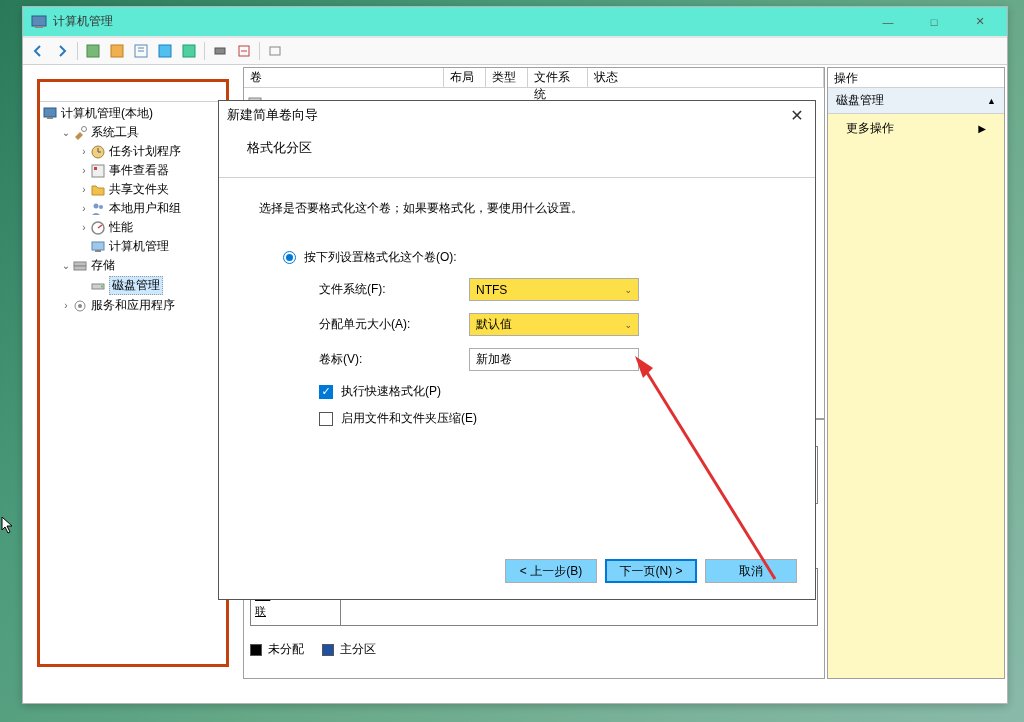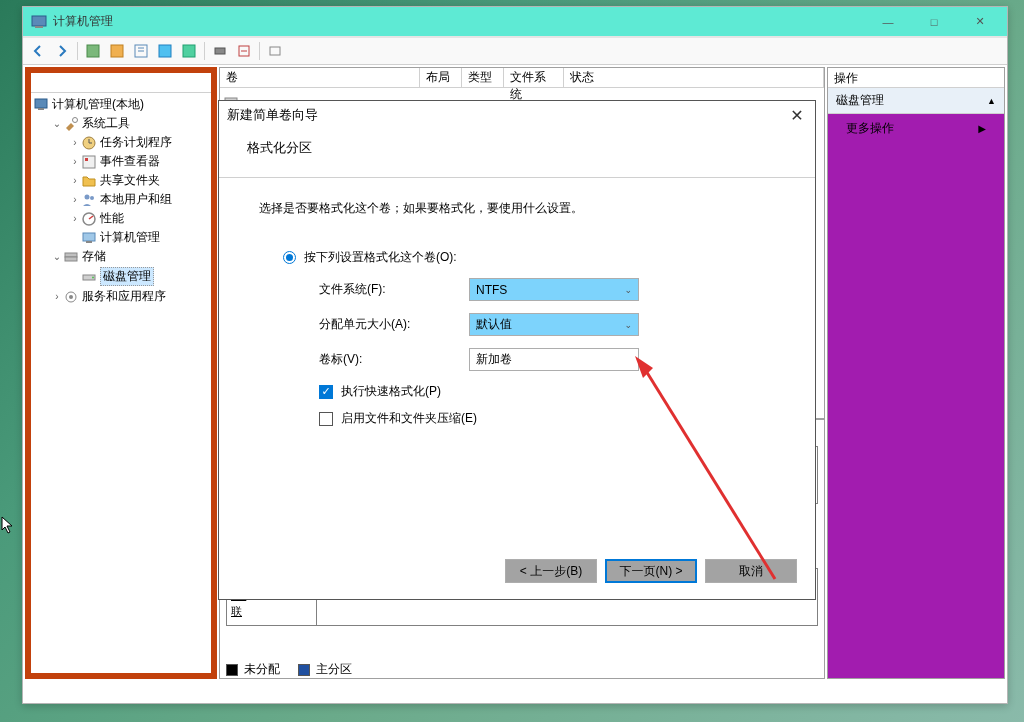--- a/index.html
+++ b/index.html
@@ -15,73 +15,73 @@
     
     .menubar { height: 22px; display: flex; align-items: center; padding: 0 6px; font-size: 12px; }
     .menubar-item { padding: 2px 10px; cursor: default; }
     
     .toolbar { height: 28px; display: flex; align-items: center; padding: 0 4px; gap: 2px; border-top: 1px solid #e5e5e5; border-bottom: 1px solid #d0d0d0; background: #f9f9f9; }
     .toolbar-btn { width: 22px; height: 22px; display: flex; align-items: center; justify-content: center; border: 1px solid transparent; }
     .toolbar-sep { width: 1px; height: 18px; background: #d0d0d0; margin: 0 2px; }
     
     .main-area { display: flex; height: calc(100% - 80px); }
     
-    .tree-panel { width: 192px; border: 6px solid #c2410c; margin: 2px; background: #fff; overflow: auto; }
+    .tree-panel { width: 192px; border: 3px solid #c2410c; margin: 14px; background: #fff; overflow: auto; }
     .tree-panel-header { height: 20px; background: #fff; border-bottom: 1px solid #d0d0d0; }
     .tree { padding: 2px; font-size: 12px; }
     .tree-item { display: flex; align-items: center; padding: 1px 0; white-space: nowrap; }
     .tree-expand { width: 12px; text-align: center; color: #666; font-size: 10px; cursor: default; }
     .tree-icon { width: 16px; height: 16px; margin-right: 3px; flex-shrink: 0; }
     .tree-label { cursor: default; }
     .tree-item.selected .tree-label { background: #cce8ff; border: 1px dotted #999; padding: 0 2px; }
     .tree-children { padding-left: 18px; }
     
     .center-panel { flex: 1; display: flex; flex-direction: column; margin: 2px 0; border: 1px solid #a0a0a0; background: #fff; position: relative; }
     .list-header { height: 20px; background: #fff; display: flex; border-bottom: 1px solid #d0d0d0; font-size: 12px; }
     .list-col { padding: 1px 6px; border-right: 1px solid #d0d0d0; }
     .list-body { flex: 1; padding: 4px; font-size: 12px; overflow: hidden; }
     .disk-row { display: flex; align-items: center; padding: 2px 0; gap: 6px; }
     .disk-icon { width: 14px; height: 14px; }
     
     .bottom-pane { height: 260px; border-top: 2px solid #a0a0a0; padding: 6px; font-size: 12px; }
     .disk-block { border: 1px solid #808080; margin-bottom: 24px; height: 58px; display: flex; text-decoration: underline; }
     .disk-label-area { width: 90px; border-right: 1px solid #808080; padding: 4px; font-size: 11px; line-height: 1.4; }
     
-    .legend { position: absolute; bottom: 0; left: 6px; font-size: 12px; display: flex; gap: 18px; }
+    .legend { position: absolute; bottom: 20px; left: 6px; font-size: 12px; display: flex; gap: 18px; }
     .legend-item { display: flex; align-items: center; gap: 6px; }
     .legend-swatch { width: 12px; height: 12px; border: 1px solid #555; }
     
-    .actions-panel { width: 178px; border: 1px solid #a0a0a0; margin: 2px; background: #a21caf; }
+    .actions-panel { width: 178px; border: 1px solid #a0a0a0; margin: 2px; background: #fef9c3; }
     .actions-header { height: 20px; background: #fff; border-bottom: 1px solid #d0d0d0; font-size: 12px; padding: 2px 6px; font-weight: normal; }
     .actions-group-title { background: #e8f0f8; padding: 4px 8px; font-size: 12px; display: flex; justify-content: space-between; align-items: center; border-bottom: 1px solid #d0d0d0; }
     .actions-item { padding: 6px 18px; font-size: 12px; display: flex; justify-content: space-between; align-items: center; }
     
     
     .wizard { position: absolute; left: 218px; top: 100px; width: 598px; height: 500px; background: #fff; border: 1px solid #555; z-index: 100; }
     .wizard-title { height: 28px; display: flex; align-items: center; justify-content: space-between; padding: 0 8px; font-size: 13px; }
     .wizard-close { width: 20px; height: 20px; display: flex; align-items: center; justify-content: center; font-size: 16px; color: #333; cursor: default; }
     .wizard-header { padding: 10px 28px 14px; border-bottom: 1px solid #d0d0d0; }
     .wizard-heading { font-size: 13px; font-weight: normal; margin-bottom: 6px; }
     .wizard-subheading { font-size: 12px; color: #333; padding-left: 18px; }
     .wizard-body { padding: 22px 40px; font-size: 12px; }
     .wizard-instruction { margin-bottom: 32px; }
     .radio-row { display: flex; align-items: center; margin: 8px 0 8px 24px; gap: 8px; }
     .radio-btn { width: 13px; height: 13px; border-radius: 50%; border: 1px solid #555; display: flex; align-items: center; justify-content: center; }
     .radio-btn.checked { border-color: #0078d7; }
     .radio-btn.checked::after { content: ''; width: 7px; height: 7px; border-radius: 50%; background: #0078d7; }
     .form-row { display: flex; align-items: center; margin: 12px 0 12px 60px; }
     .form-label { width: 150px; }
-    .form-select { width: 170px; height: 23px; border: 1px solid #adadad; padding: 0 6px; display: flex; align-items: center; justify-content: space-between; background: #7dd3fc; font-size: 12px; }
+    .form-select { width: 170px; height: 23px; border: 1px solid #adadad; padding: 0 6px; display: flex; align-items: center; justify-content: space-between; background: #fde047; font-size: 12px; }
     .form-input { width: 170px; height: 23px; border: 1px solid #adadad; padding: 0 6px; font-size: 12px; }
     .chevron-down { font-size: 9px; color: #555; }
     .checkbox-row { display: flex; align-items: center; margin: 10px 0 10px 60px; gap: 8px; }
     .checkbox { width: 14px; height: 14px; border: 1px solid #555; display: flex; align-items: center; justify-content: center; }
     .checkbox.checked { background: #0078d7; border-color: #0078d7; color: #fff; font-size: 11px; }
     .wizard-buttons { position: absolute; bottom: 16px; right: 18px; display: flex; gap: 8px; }
-    .wizard-btn { width: 92px; height: 24px; border: 1px solid #adadad; background: #a3a3a3; font-size: 12px; display: flex; align-items: center; justify-content: center; cursor: default; }
+    .wizard-btn { width: 92px; height: 24px; border: 1px solid #adadad; background: #7dd3fc; font-size: 12px; display: flex; align-items: center; justify-content: center; cursor: default; }
     .wizard-btn.primary { border: 2px solid #0078d7; }
     
     
     .red-arrow { position: absolute; left: 625px; top: 354px; width: 170px; height: 240px; z-index: 200; pointer-events: none; }
     
     .cursor-icon { position: absolute; left: 0; top: 515px; z-index: 300; }
   </style>
 </head>
 <body>
 

